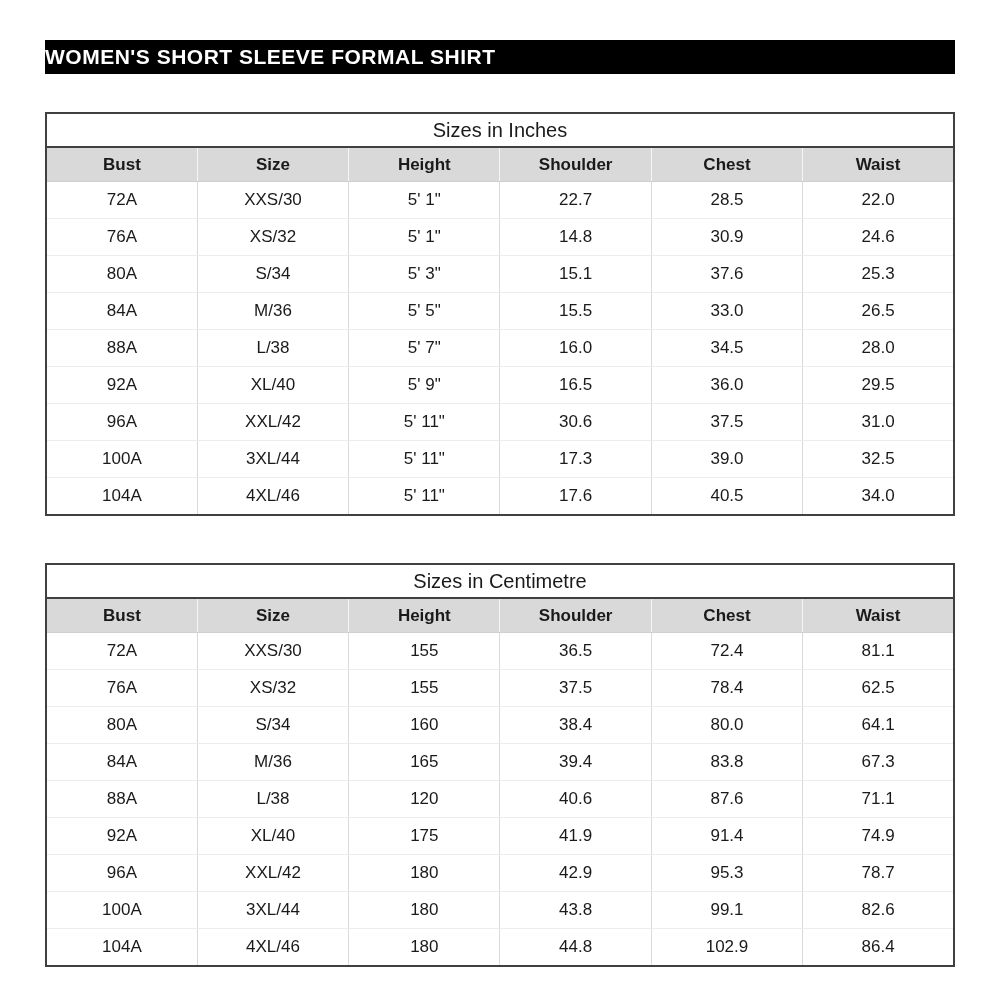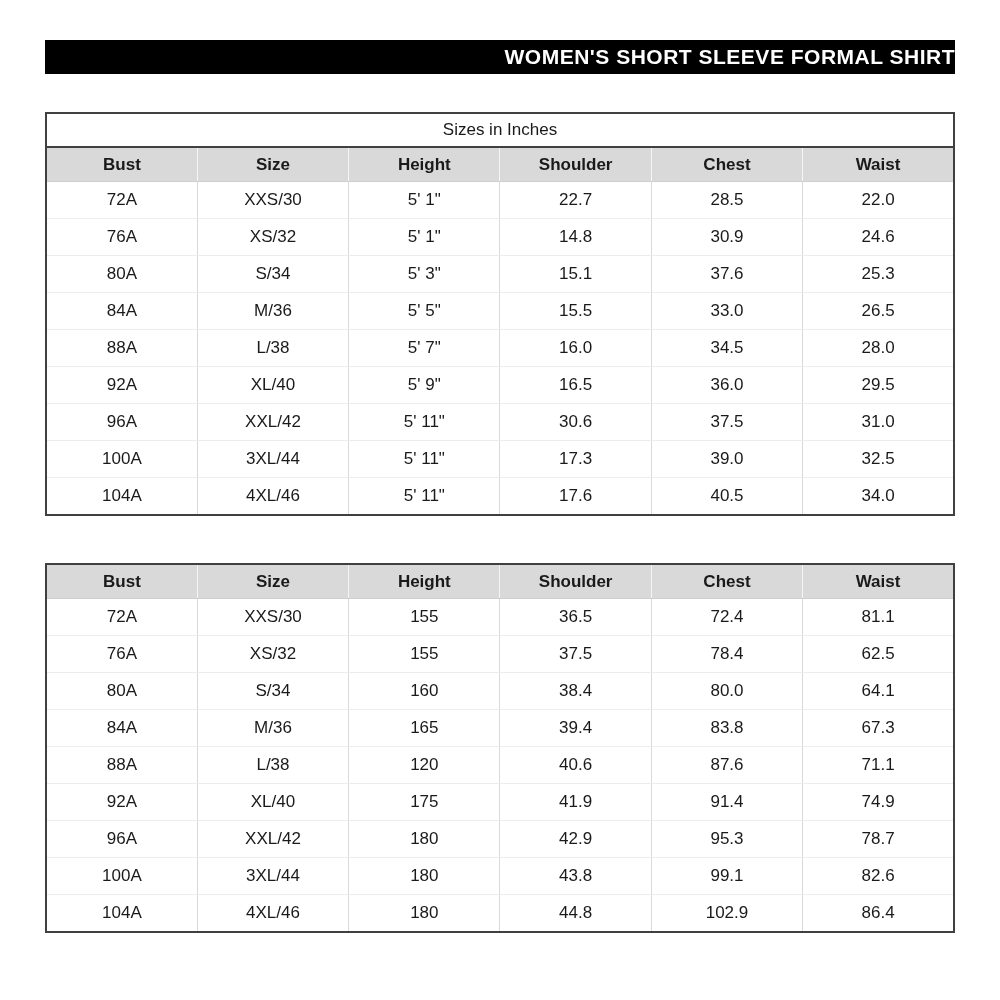--- a/index.html
+++ b/index.html
@@ -18,36 +18,36 @@
     overflow: hidden;
   }
   .title-bar {
     margin: 40px 45px 0 45px;
     height: 34px;
     line-height: 34px;
     background: #000000;
     color: #ffffff;
     font-size: 21px;
     font-weight: bold;
-    text-align: right;
+    text-align: left;
     letter-spacing: 0.5px;
   }
   table.size-table {
     width: 910px;
     margin-left: 45px;
     border-collapse: collapse;
     table-layout: fixed;
     border: 2px solid #404040;
   }
   table.size-table.t1 { margin-top: 38px; }
   table.size-table.t2 { margin-top: 47px; }
   td.caption {
     height: 30px;
     text-align: center;
-    font-size: 17px;
+    font-size: 20px;
     background: #ffffff;
     border-bottom: 2px solid #404040;
   }
   tr.cols th {
     height: 31px;
     background: #d9d9d9;
     font-weight: bold;
     font-size: 17px;
     text-align: center;
     border-right: 1px solid #f5f5f5;
@@ -156,20 +156,23 @@
           <td>5' 11"</td>
           <td>17.6</td>
           <td>40.5</td>
           <td>34.0</td>
         </tr>
       </tbody>
   </table>
 
   <table class="size-table t2">
     <thead>
+      <tr>
+        <td class="caption" colspan="6">Sizes in Centimetre</td>
+      </tr>
       <tr class="cols">
           <th>Bust</th>
           <th>Size</th>
           <th>Height</th>
           <th>Shoulder</th>
           <th>Chest</th>
           <th>Waist</th>
         </tr>
     </thead>
     <tbody>

